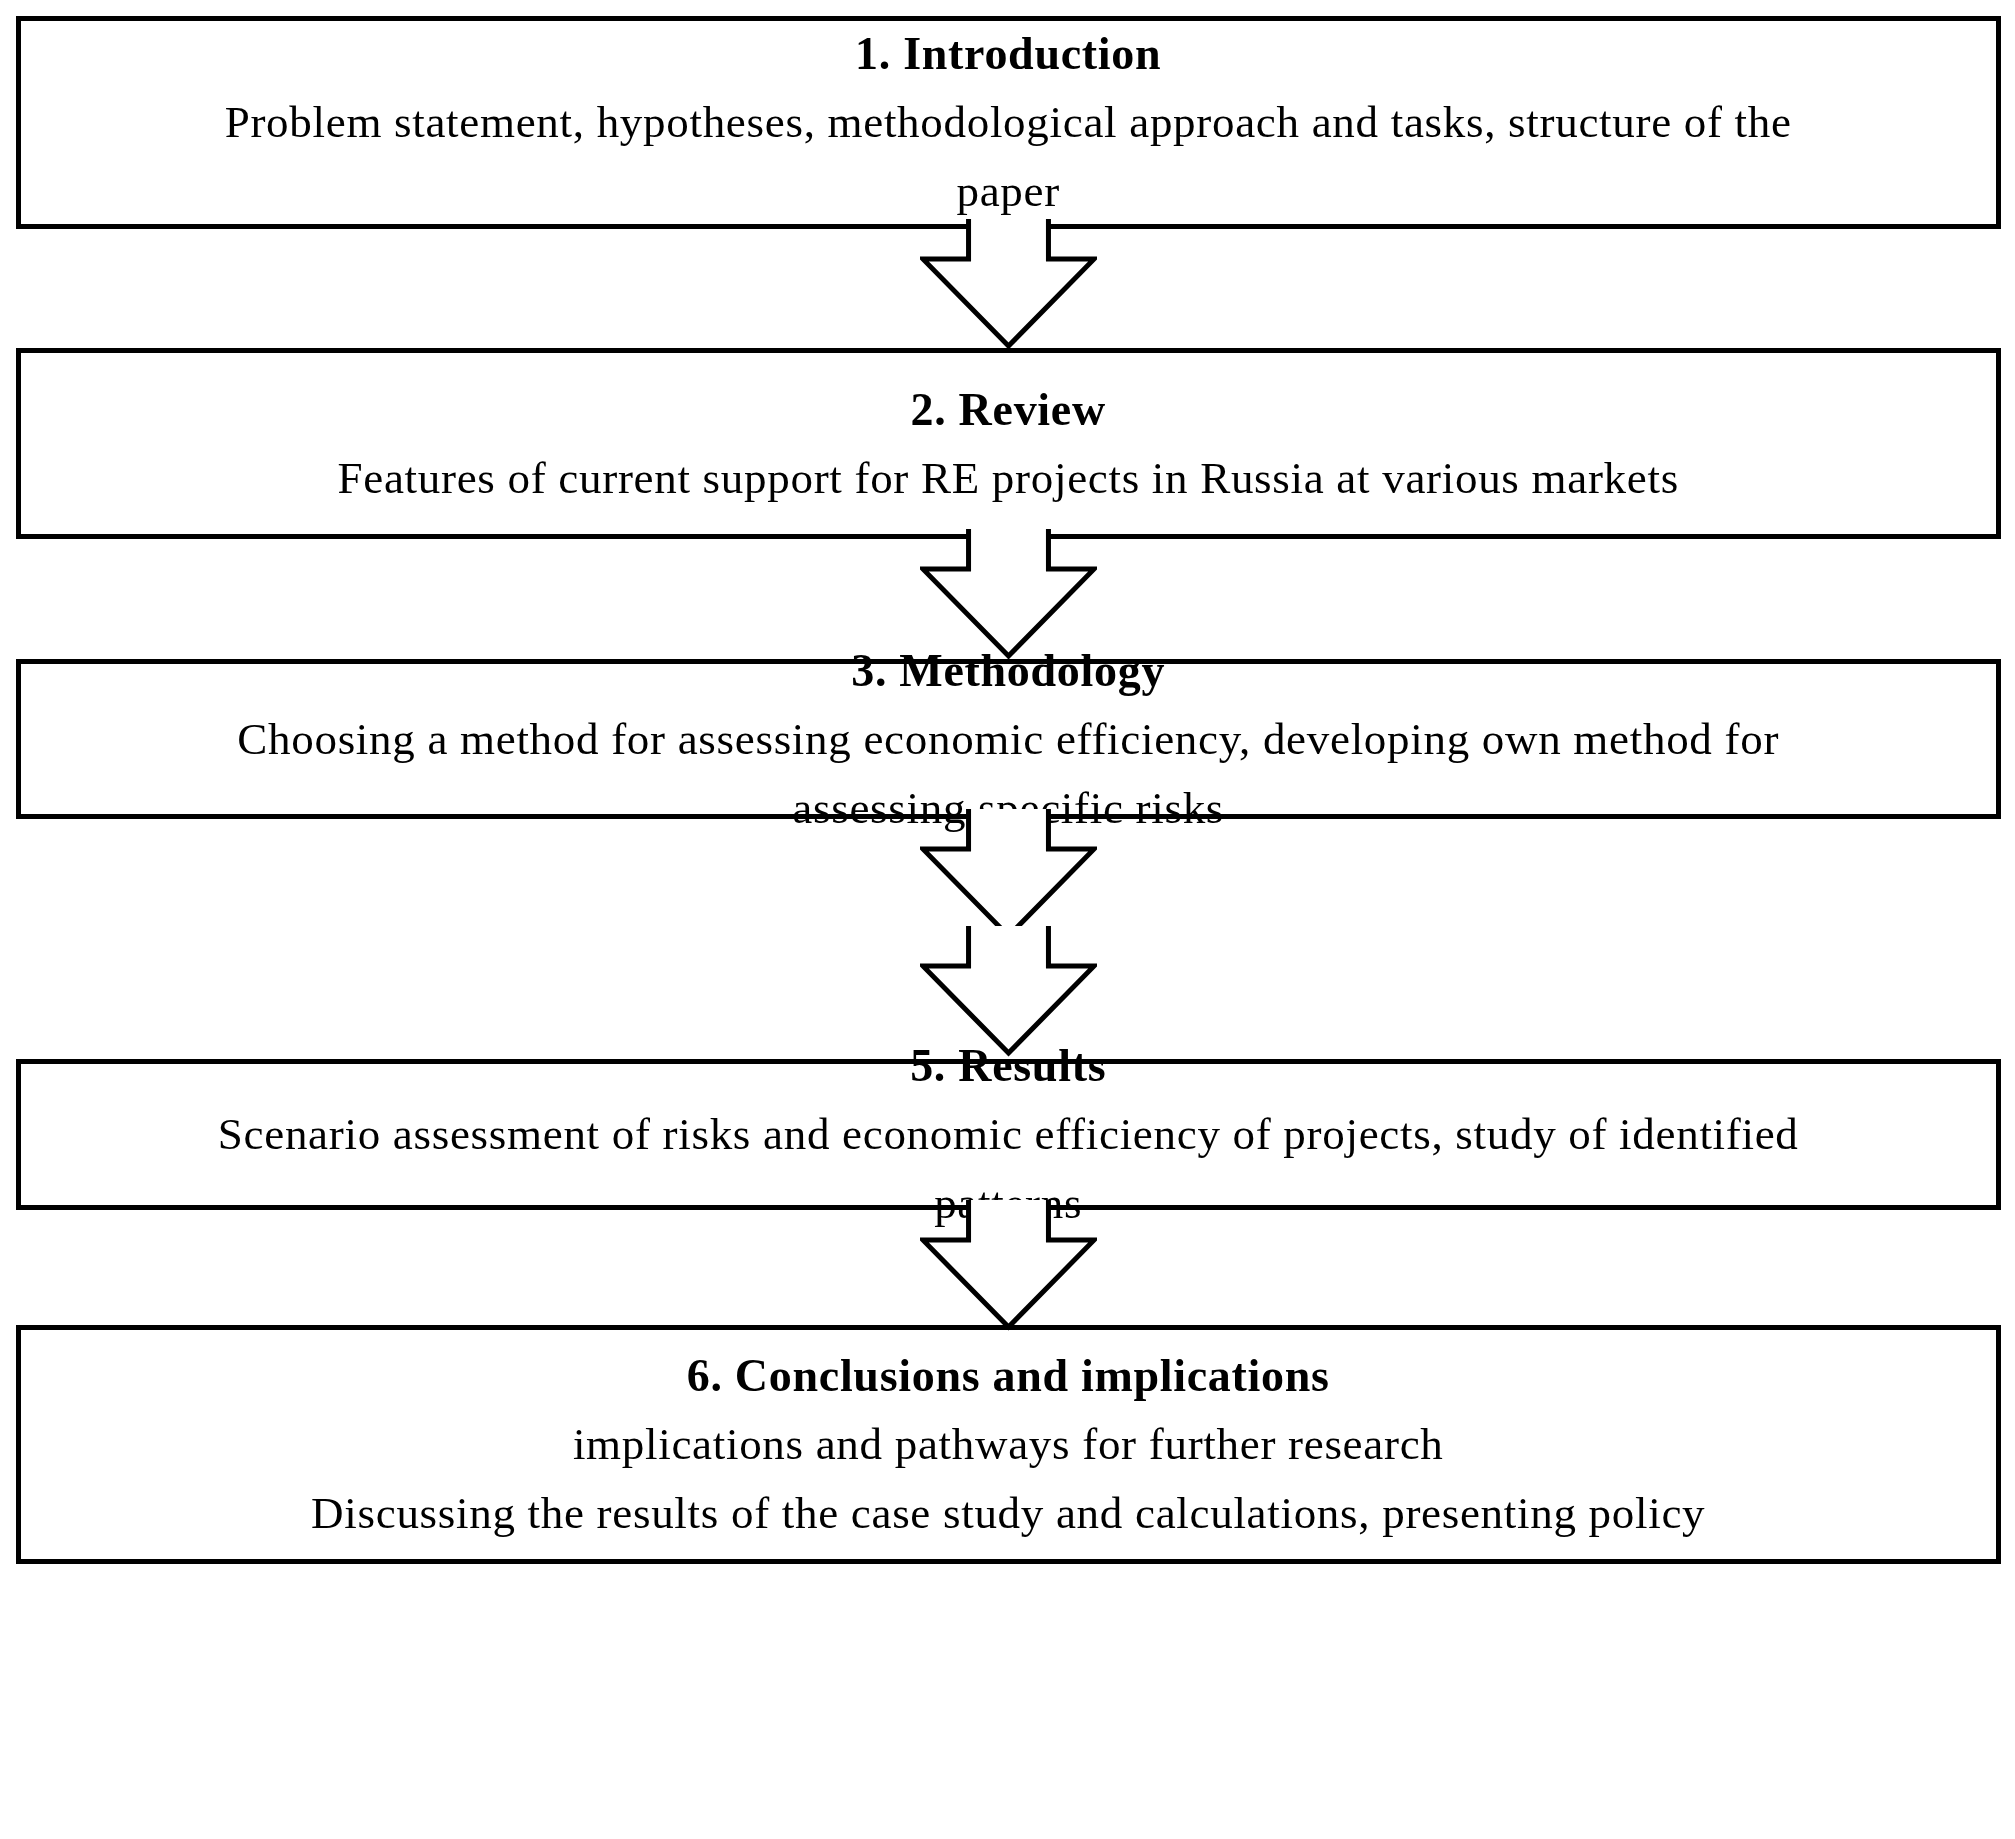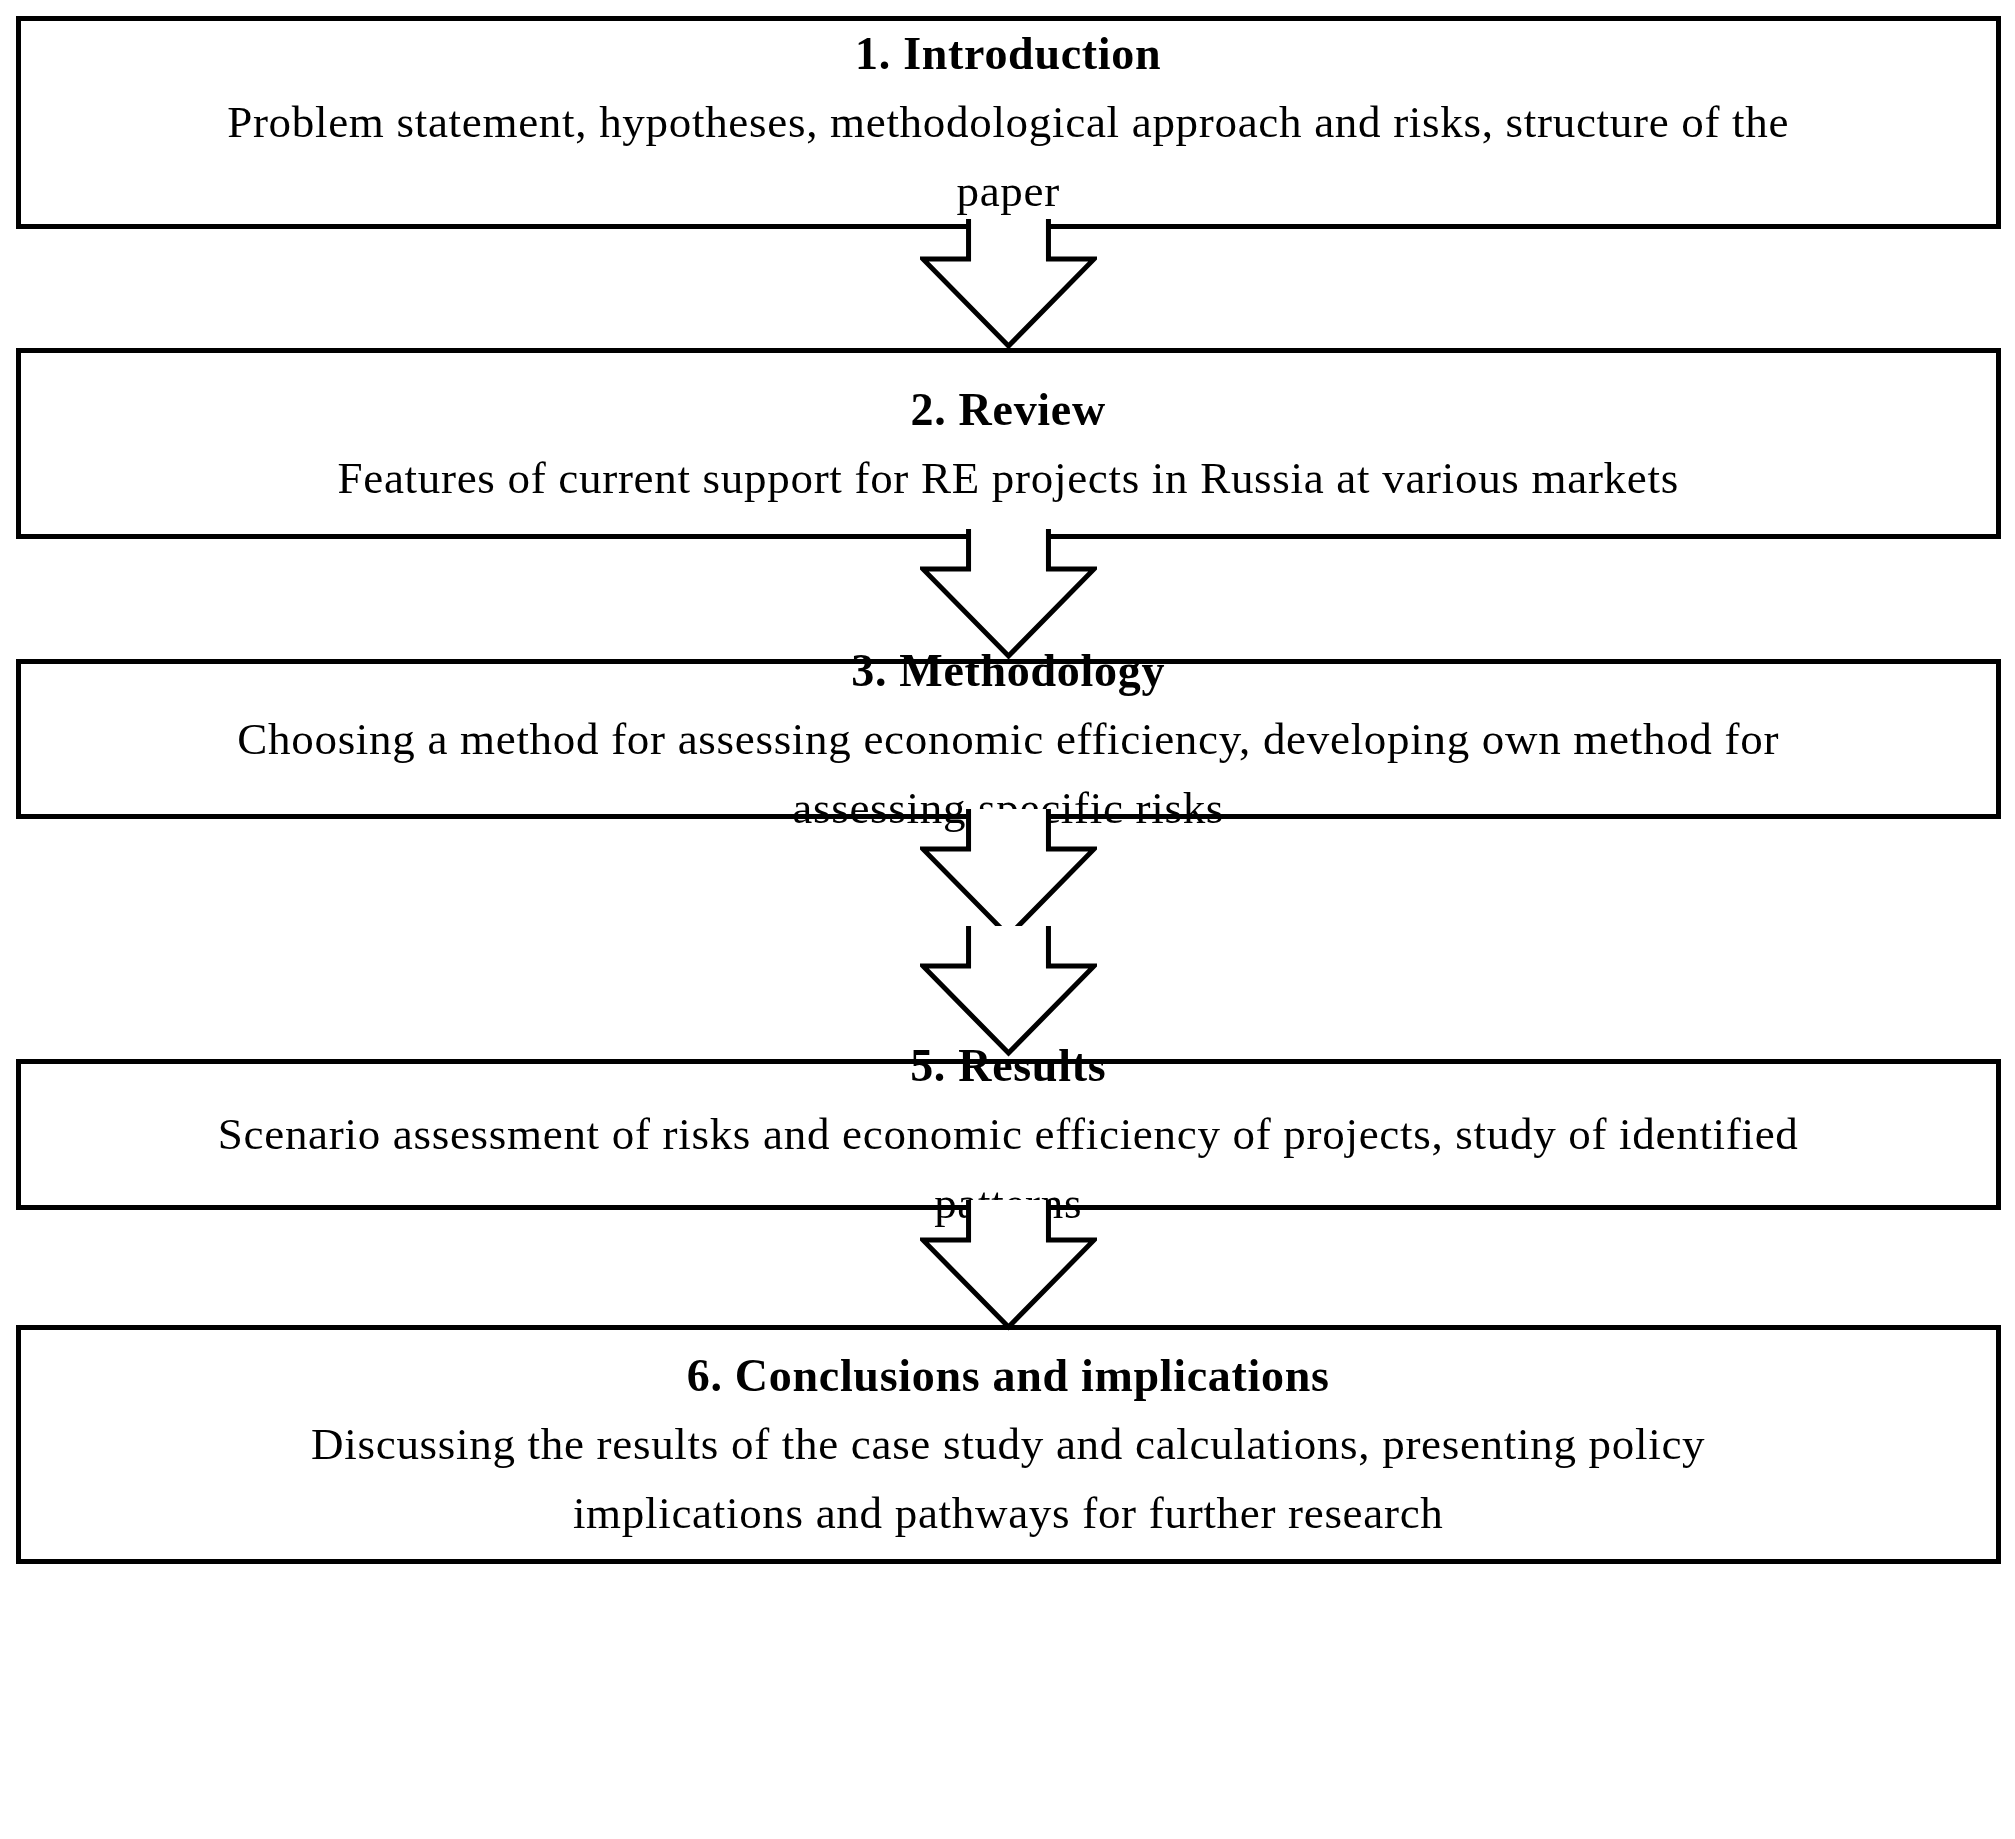--- a/index.html
+++ b/index.html
@@ -57,21 +57,21 @@
     top:-10px;
   }
 </style>
 </head>
 <body>
 
 <div class="flow">
 
   <section class="step" style="height:213px">
     <div class="title">1. Introduction</div>
-    <div class="line">Problem statement, hypotheses, methodological approach and risks, structure of the</div>
+    <div class="line">Problem statement, hypotheses, methodological approach and tasks, structure of the</div>
     <div class="line">paper</div>
   </section>
 
   <div class="gap" style="height:119px">
     <svg class="arrow" width="177" height="132" viewBox="0 0 248 185" aria-hidden="true">
       <path d="M68,0 L68,56 L4,56 L124,178 L244,56 L180,56 L180,0" fill="var(--fill)" stroke="var(--border)" stroke-width="7" stroke-linejoin="miter"></path>
     </svg>
   </div>
 
   <section class="step" style="height:191px">
@@ -111,18 +111,18 @@
   </section>
 
   <div class="gap" style="height:115px">
     <svg class="arrow" width="177" height="132" viewBox="0 0 248 185" aria-hidden="true">
       <path d="M68,0 L68,56 L4,56 L124,178 L244,56 L180,56 L180,0" fill="var(--fill)" stroke="var(--border)" stroke-width="7" stroke-linejoin="miter"></path>
     </svg>
   </div>
 
   <section class="step" style="height:239px">
     <div class="title">6. Conclusions and implications</div>
+    <div class="line">implications and pathways for further research</div>
     <div class="line">Discussing the results of the case study and calculations, presenting policy</div>
-    <div class="line">implications and pathways for further research</div>
   </section>
 
 </div>
 
 
 </body></html>

